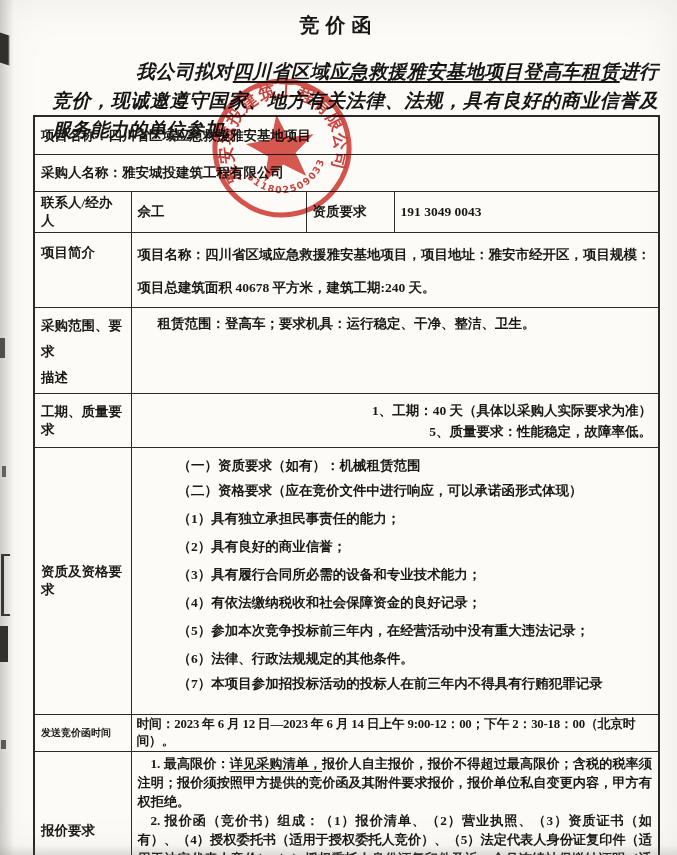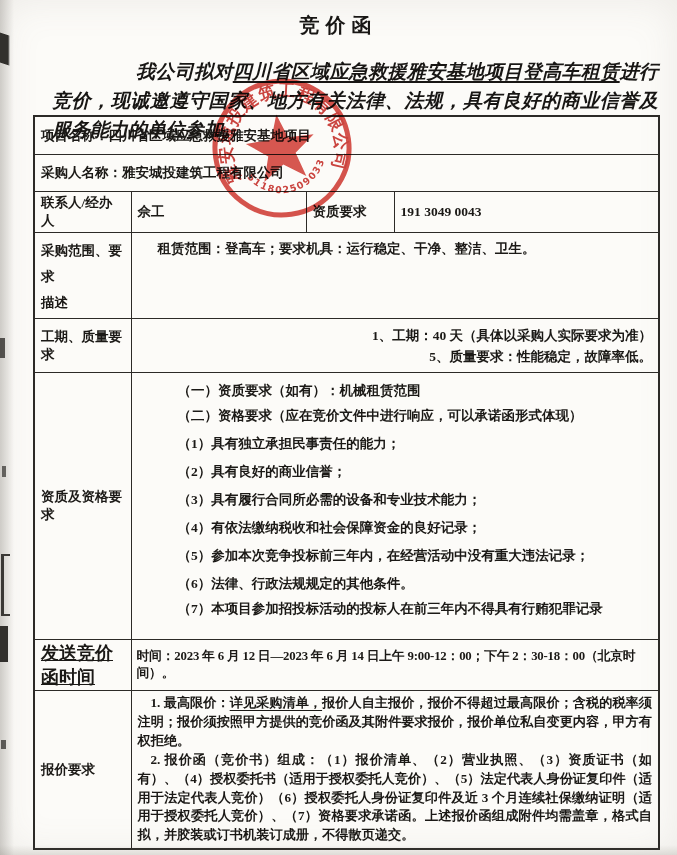--- a/index.html
+++ b/index.html
@@ -55,21 +55,21 @@
   tr.r5 td{height:50px;vertical-align:top;}
   tr.r5 td.lbl{line-height:26px;padding-top:5px;}
   tr.r5 td.content{padding-top:7px;text-indent:20px;}
   tr.r6 td{height:49px;}
   tr.r6 td.content{line-height:21px;text-align:right;}
   tr.r7 td{height:254px;}
   tr.r7 td.content{padding:8px 8px 4px 46px;vertical-align:top;}
   tr.r7 .q-item{line-height:19px;margin-bottom:9px;}
   tr.r7 .q-item.gap{margin-bottom:6px;}
   tr.r8 td{height:19px;padding-top:1px;padding-bottom:1px;}
-  tr.r8 td.lbl{font-size:18px;text-decoration:underline;}
+  tr.r8 td.lbl{font-size:10px;}
   tr.r8 td.content{font-size:12.8px;letter-spacing:-0.2px;padding-left:5px;}
   tr.r9 td{height:130px;}
   tr.r9 td.content{font-size:13.2px;line-height:18.9px;padding:3px 6px;}
   tr.r9 p{margin:0;text-indent:13px;text-align:justify;}
   tr.r9 .u{text-decoration:underline;text-underline-offset:3px;}
   
   .stamp{
     position:absolute;left:206px;top:72px;width:152px;height:152px;
     transform:rotate(-8deg);
     mix-blend-mode:multiply;
@@ -111,20 +111,24 @@
       <td colspan="4"><span class="lbl-inline" style="font-weight:700">项目名称：</span><span>四川省区域应急救援雅安基地项目</span></td>
     </tr>
     <tr class="r2">
       <td colspan="4"><span style="font-weight:700">采购人名称：</span><span>雅安城投建筑工程有限公司</span></td>
     </tr>
     <tr class="r3">
       <td class="lbl">联系人/经办人</td>
       <td class="content">佘工</td>
       <td class="lbl">资质要求</td>
       <td class="content">191 3049 0043</td>
+    </tr>
+    <tr class="r4">
+      <td class="lbl">项目简介</td>
+      <td class="content" colspan="3">项目名称：四川省区域应急救援雅安基地项目，项目地址：雅安市经开区，项目规模：项目总建筑面积 40678 平方米，建筑工期:240 天。</td>
     </tr>
     <tr class="r5">
       <td class="lbl">
         <div>采购范围、要求</div>
         <div>描述</div>
       </td>
       <td class="content" colspan="3">租赁范围：登高车；要求机具：运行稳定、干净、整洁、卫生。</td>
     </tr>
     <tr class="r6">
       <td class="lbl">工期、质量要求</td>

